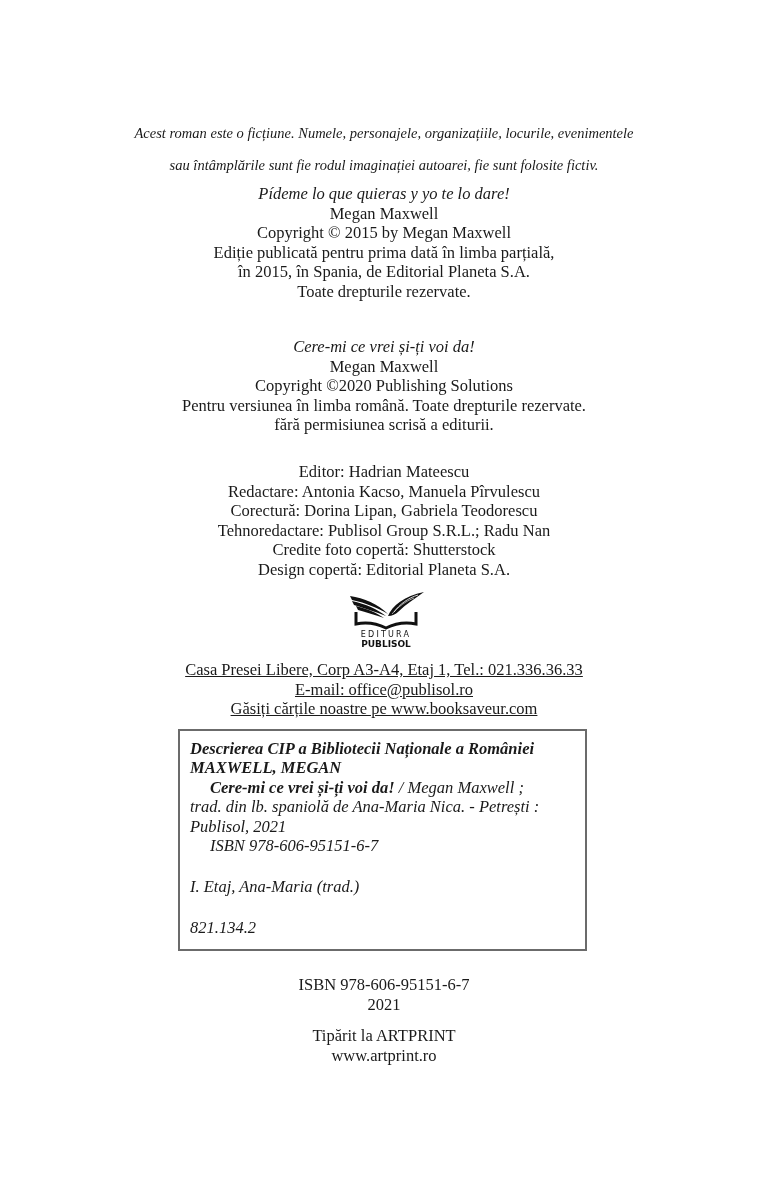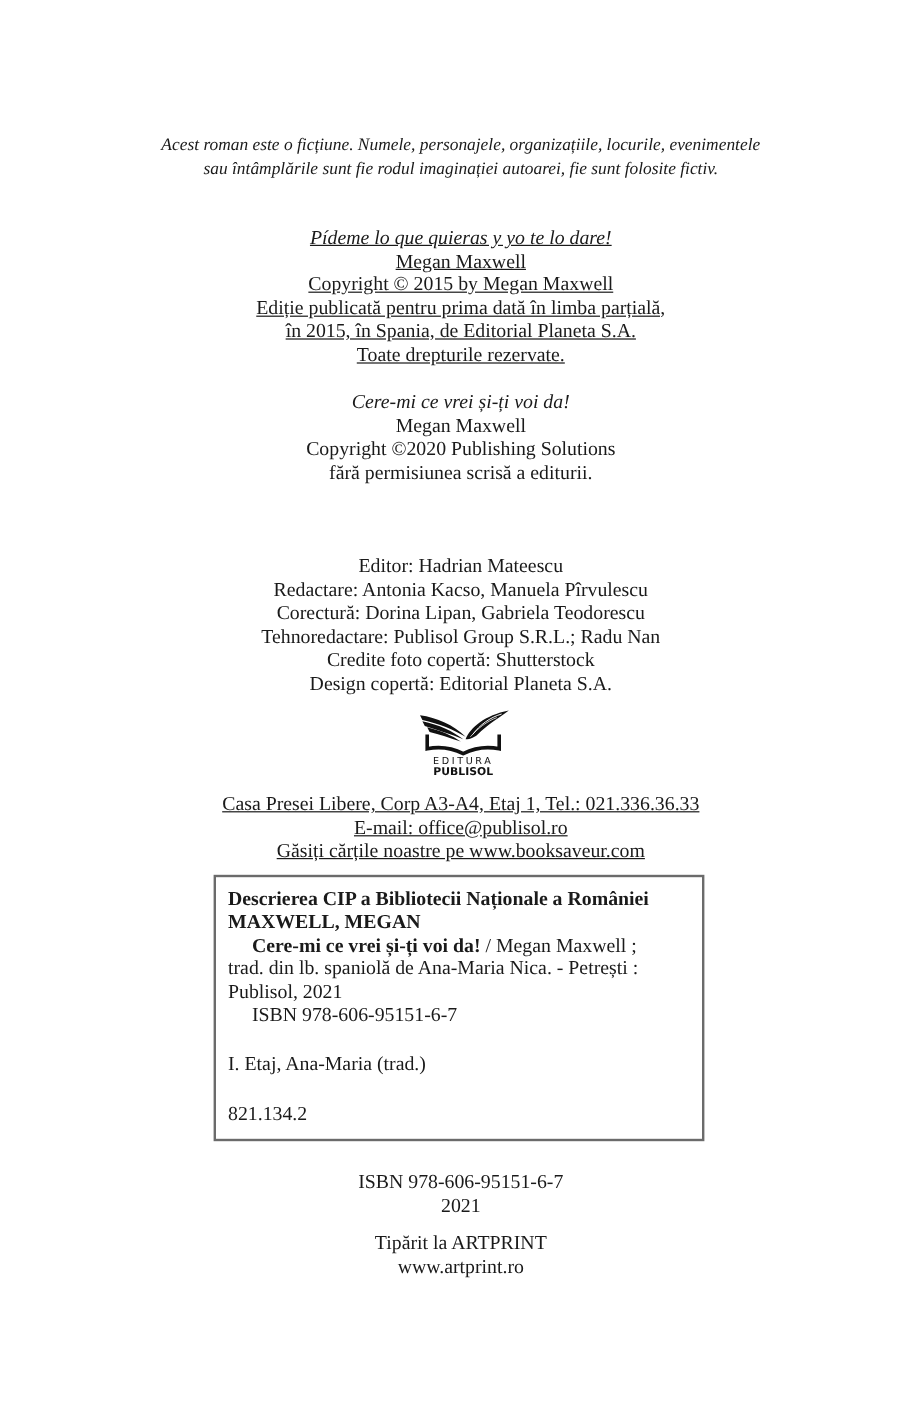--- a/index.html
+++ b/index.html
@@ -29,20 +29,21 @@
       text-align: center;
     }
     .line {
       display: block;
       font-size: 16.5px;
       line-height: 19.5px;
       white-space: nowrap;
     }
     .italic {
       font-style: italic;
+      margin-top: 12px;
     }
     .disclaimer .line {
       font-size: 14.5px;
       line-height: 19.5px;
     }
     .logo {
       position: absolute;
       left: 344px;
       top: 590px;
       width: 84px;
@@ -86,47 +87,49 @@
       border: 2px solid #6b6b6b;
       box-sizing: border-box;
       text-align: left;
     }
     .cip-box .row {
       position: absolute;
       left: 10px;
       white-space: nowrap;
       font-size: 16.5px;
       line-height: 19.5px;
+      font-style: italic;
     }
     .bold { font-weight: bold; }
     .indent { padding-left: 20px; }
   </style>
 </head>
 <body>
 
 <div class="page">
 
   <div class="block disclaimer" style="top:112px;">
     <span class="line italic">Acest roman este o ficțiune. Numele, personajele, organizațiile, locurile, evenimentele</span>
     <span class="line italic">sau întâmplările sunt fie rodul imaginației autoarei, fie sunt folosite fictiv.</span>
   </div>
 
-  <div class="block" style="top:188px;text-decoration:underline;">
+  <div class="block" style="top:172px;">
     <span class="line italic">Pídeme lo que quieras y yo te lo dare!</span>
     <span class="line">Megan Maxwell</span>
     <span class="line">Copyright © 2015 by Megan Maxwell</span>
     <span class="line">Ediție publicată pentru prima dată în limba parțială,</span>
     <span class="line">în 2015, în Spania, de Editorial Planeta S.A.</span>
     <span class="line">Toate drepturile rezervate.</span>
   </div>
 
   <div class="block" style="top:325px;">
     <span class="line italic">Cere-mi ce vrei și-ți voi da!</span>
     <span class="line">Megan Maxwell</span>
     <span class="line">Copyright ©2020 Publishing Solutions</span>
+    <span class="line">Pentru versiunea în limba română. Toate drepturile rezervate.</span>
     <span class="line">fără permisiunea scrisă a editurii.</span>
   </div>
 
   <div class="block" style="top:462px;">
     <span class="line">Editor: Hadrian Mateescu</span>
     <span class="line">Redactare: Antonia Kacso, Manuela Pîrvulescu</span>
     <span class="line">Corectură: Dorina Lipan, Gabriela Teodorescu</span>
     <span class="line">Tehnoredactare: Publisol Group S.R.L.; Radu Nan</span>
     <span class="line">Credite foto copertă: Shutterstock</span>
     <span class="line">Design copertă: Editorial Planeta S.A.</span>

